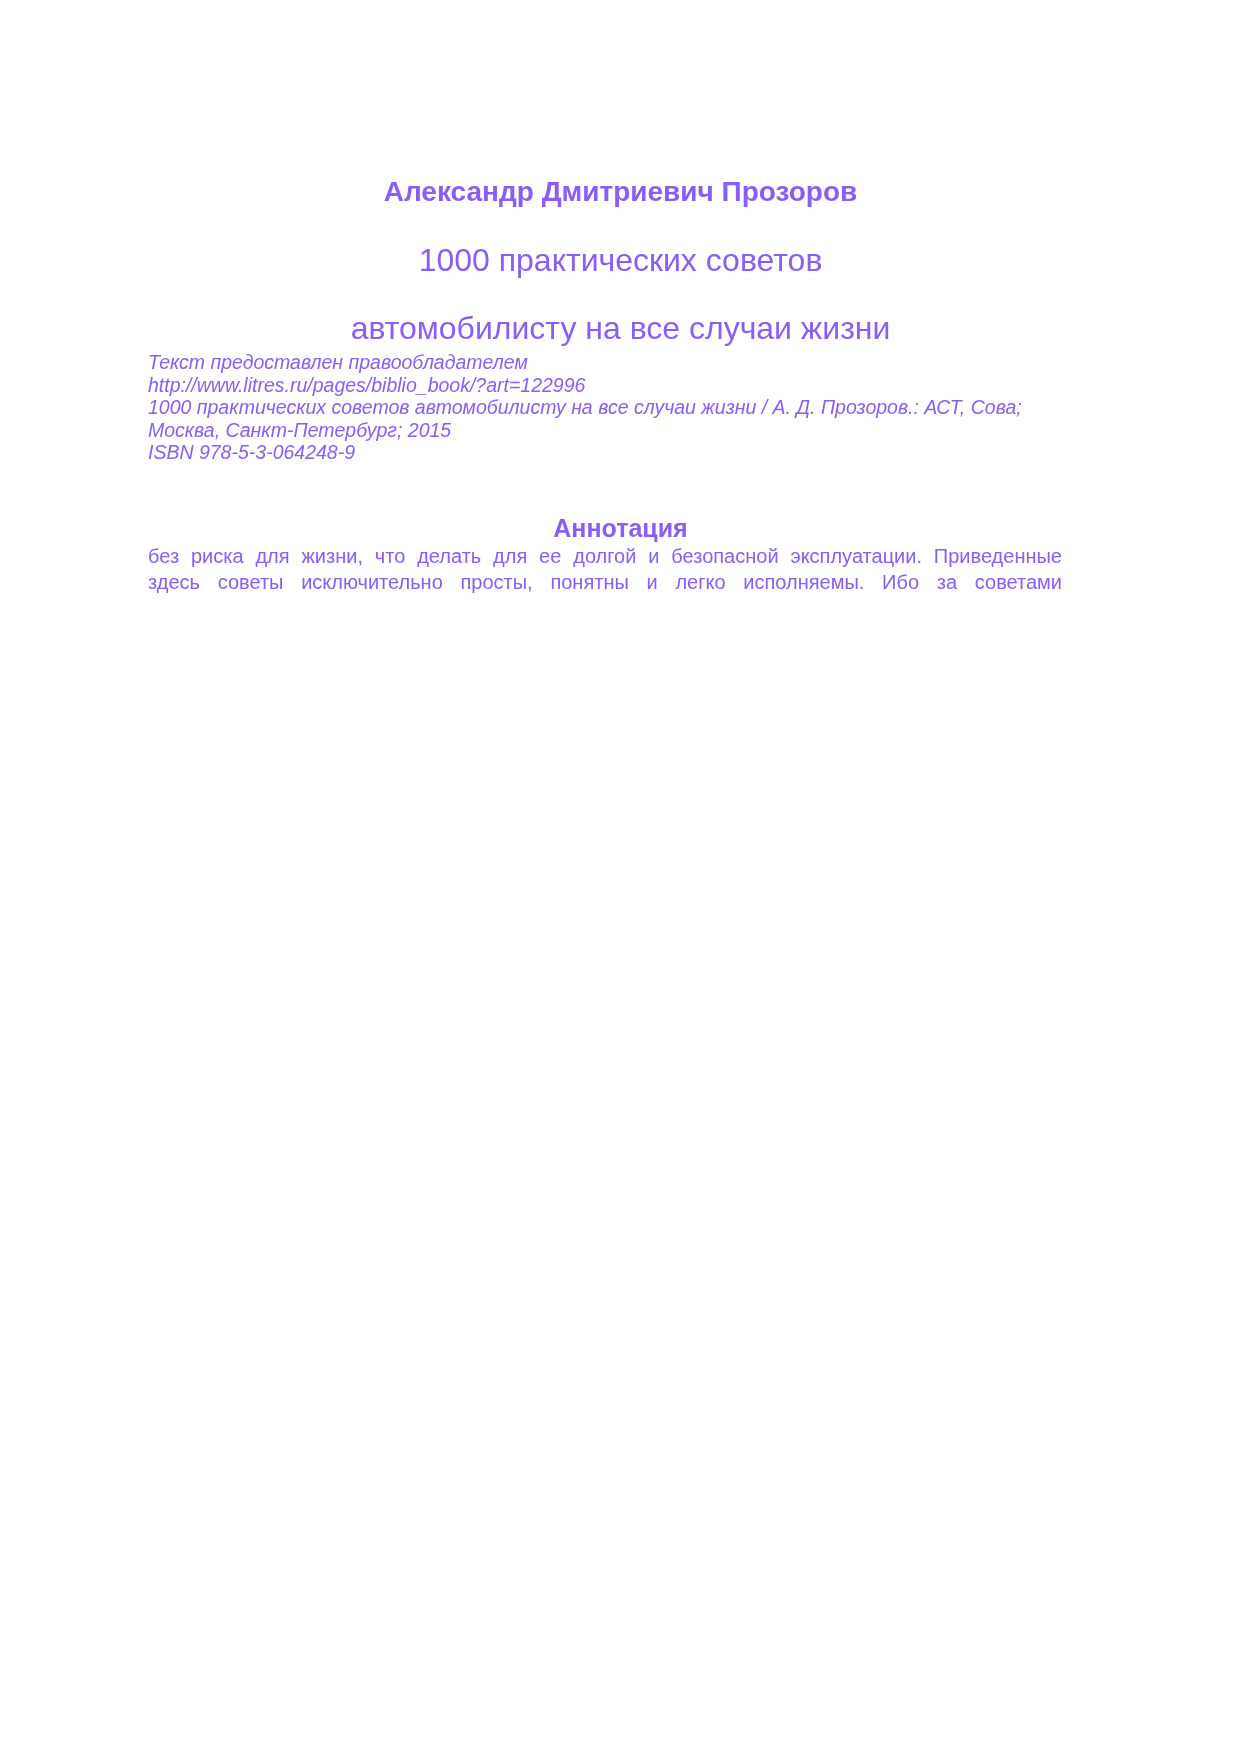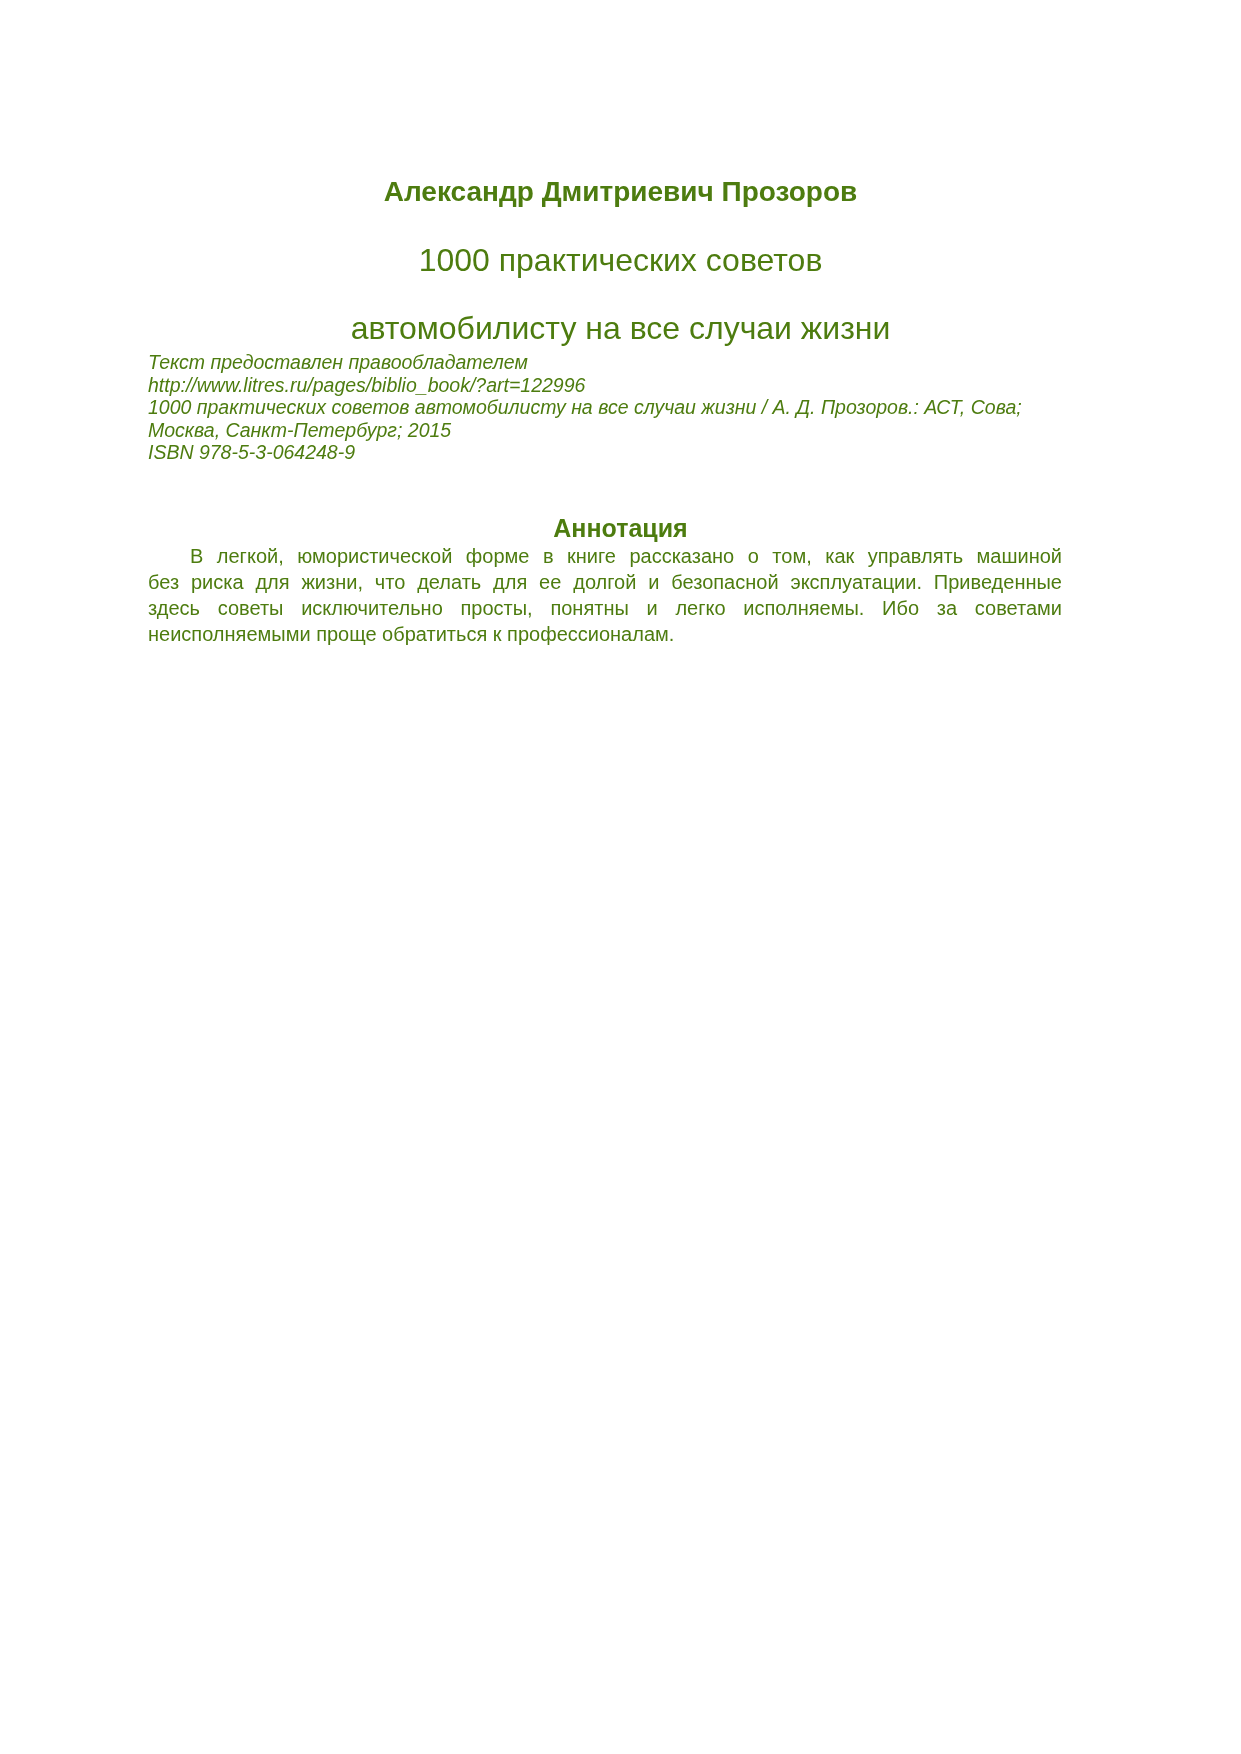--- a/index.html
+++ b/index.html
@@ -5,21 +5,21 @@
   html, body {
     margin: 0;
     padding: 0;
     background: #ffffff;
   }
   .page {
     position: relative;
     width: 1241px;
     height: 1754px;
     background: #ffffff;
-    color: #4d7c0f;
+    color: #8b5cf6;
     font-family: "Liberation Sans", sans-serif;
     overflow: hidden;
   }
   .title-block {
     position: absolute;
     top: 172px;
     left: 0;
     width: 1241px;
     text-align: center;
   }
@@ -91,19 +91,17 @@
     <div>Текст предоставлен правообладателем</div>
     <div>http://www.litres.ru/pages/biblio_book/?art=122996</div>
     <div>1000 практических советов автомобилисту на все случаи жизни / А. Д. Прозоров.: АСТ, Сова;</div>
     <div>Москва, Санкт-Петербург; 2015</div>
     <div>ISBN 978-5-3-064248-9</div>
   </div>
 
   <div class="annotation-heading">Аннотация</div>
 
   <div class="annotation-body">
-    <div class="jline first-line">В легкой, юмористической форме в книге рассказано о том, как управлять машиной</div>
     <div class="jline">без риска для жизни, что делать для ее долгой и безопасной эксплуатации. Приведенные</div>
     <div class="jline">здесь советы исключительно просты, понятны и легко исполняемы. Ибо за советами</div>
-    <div class="last-line">неисполняемыми проще обратиться к профессионалам.</div>
   </div>
 
 </div>
 
 </body></html>

